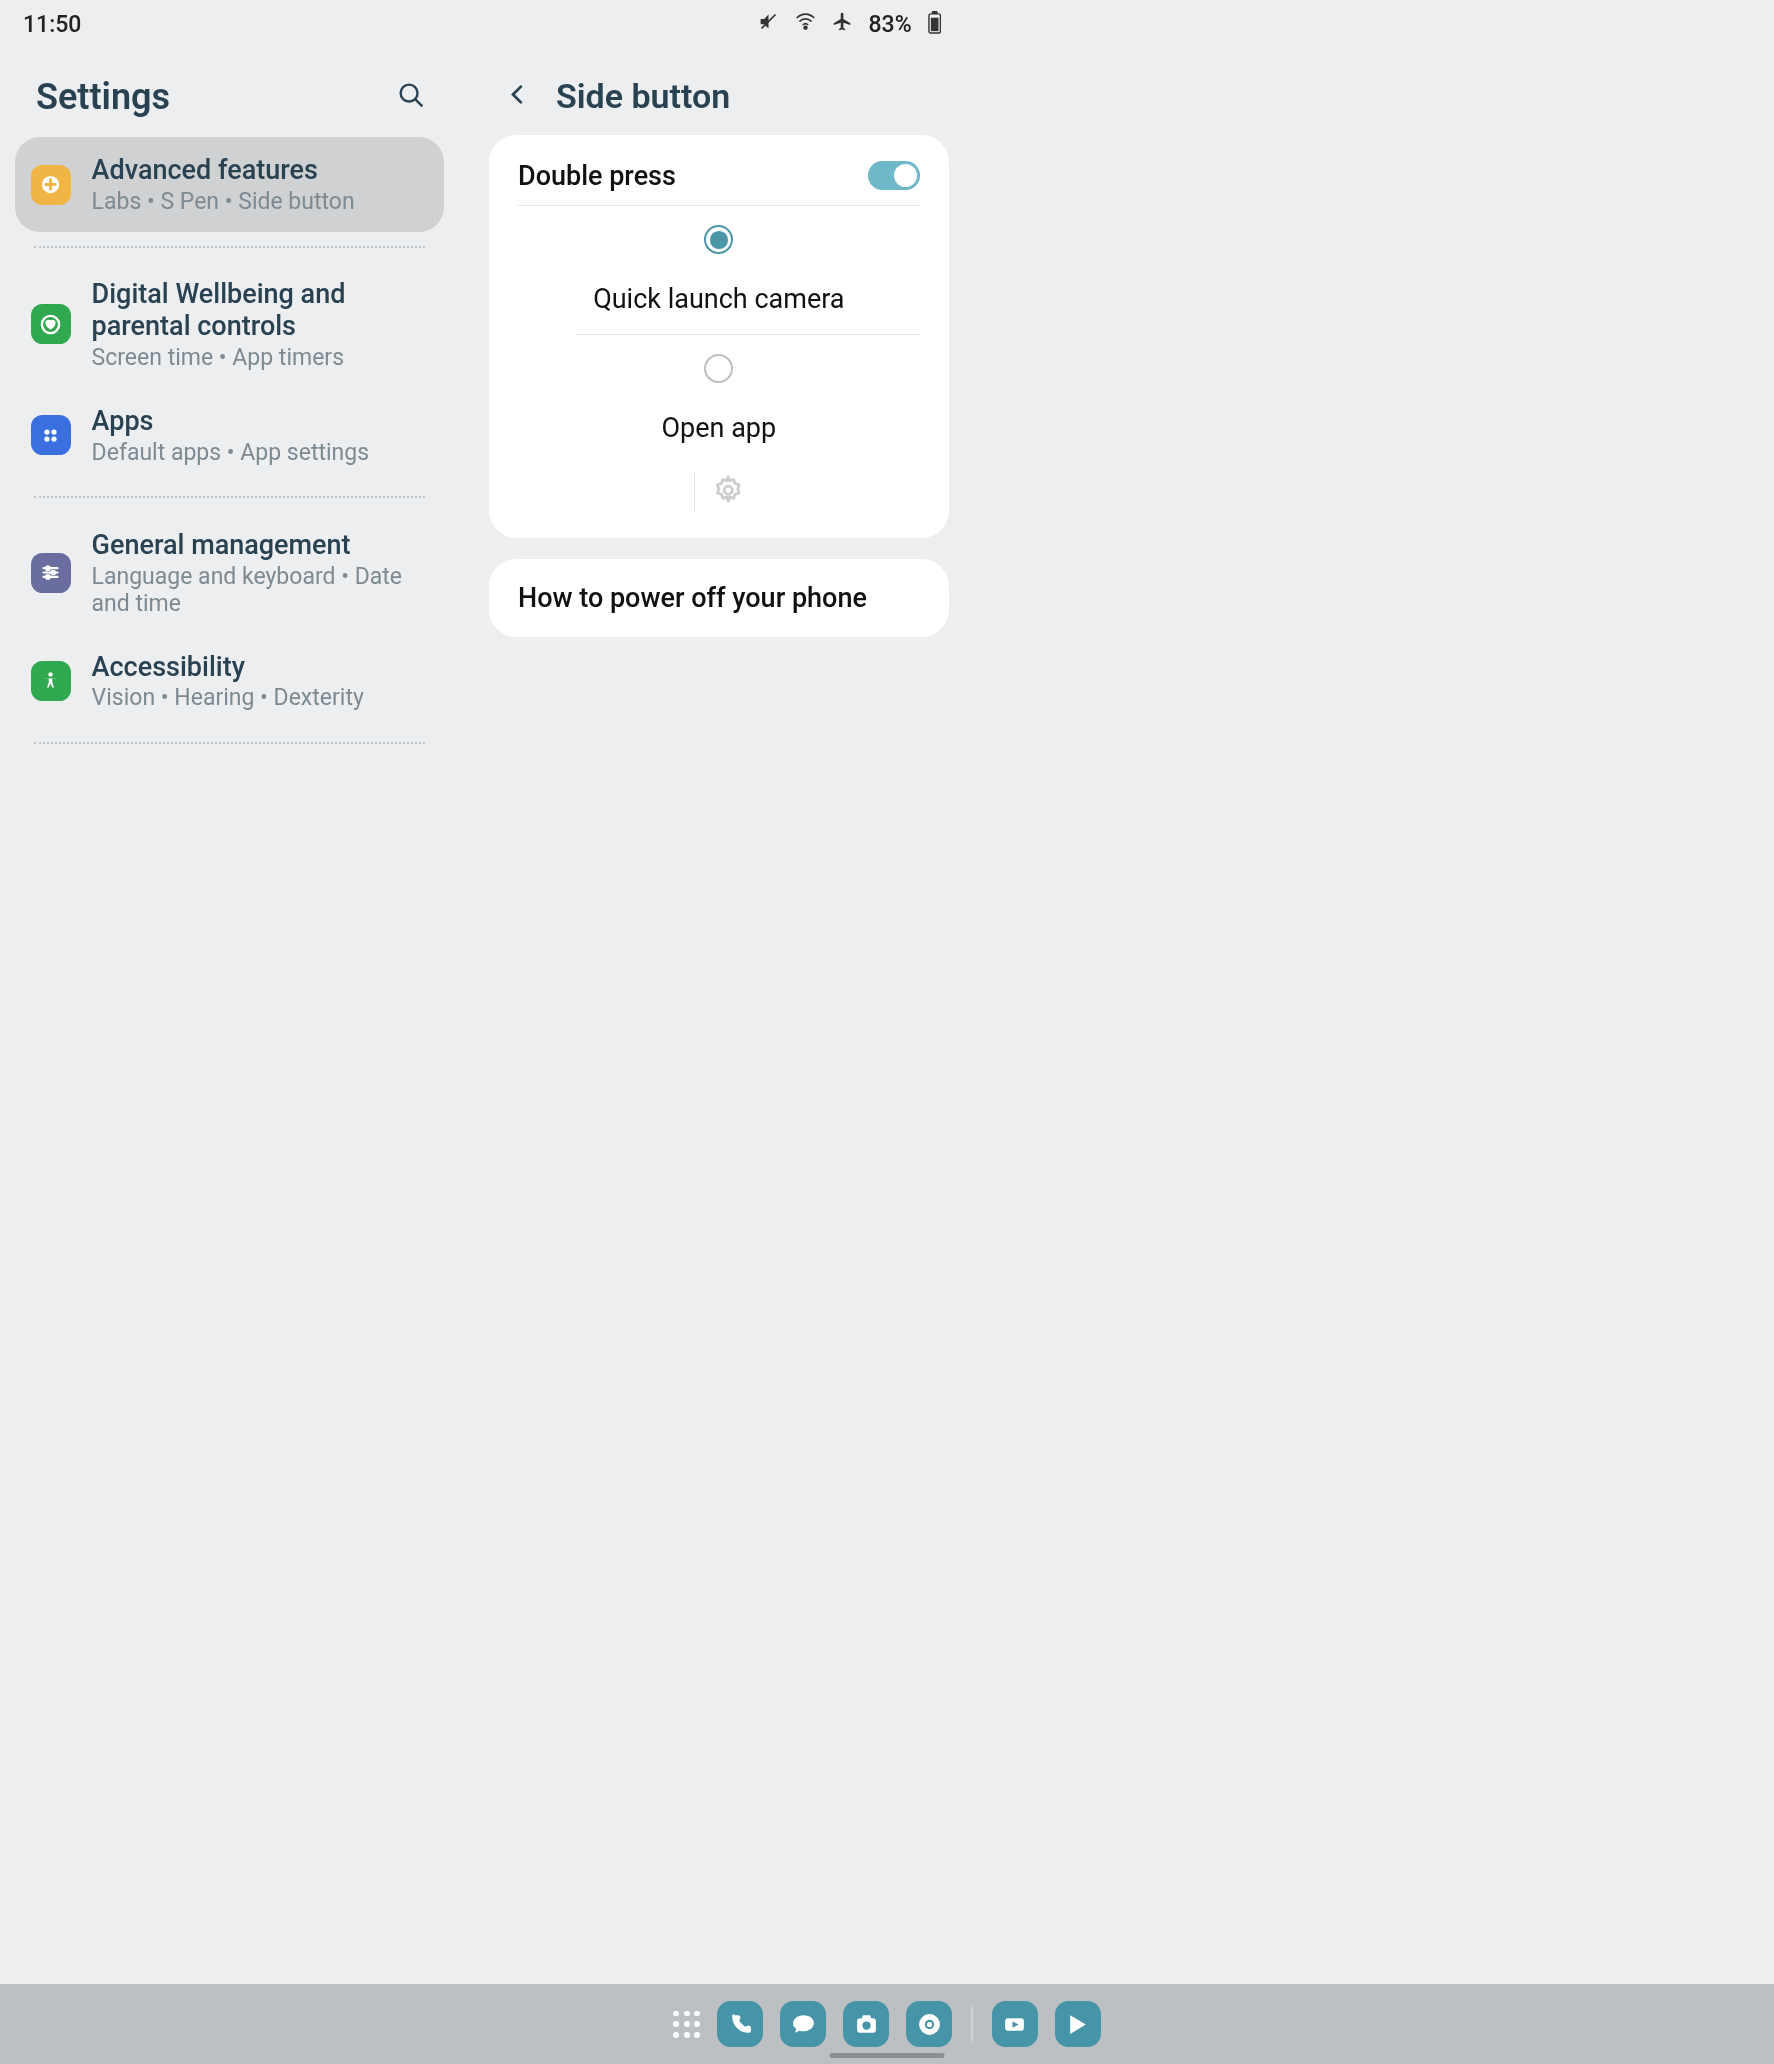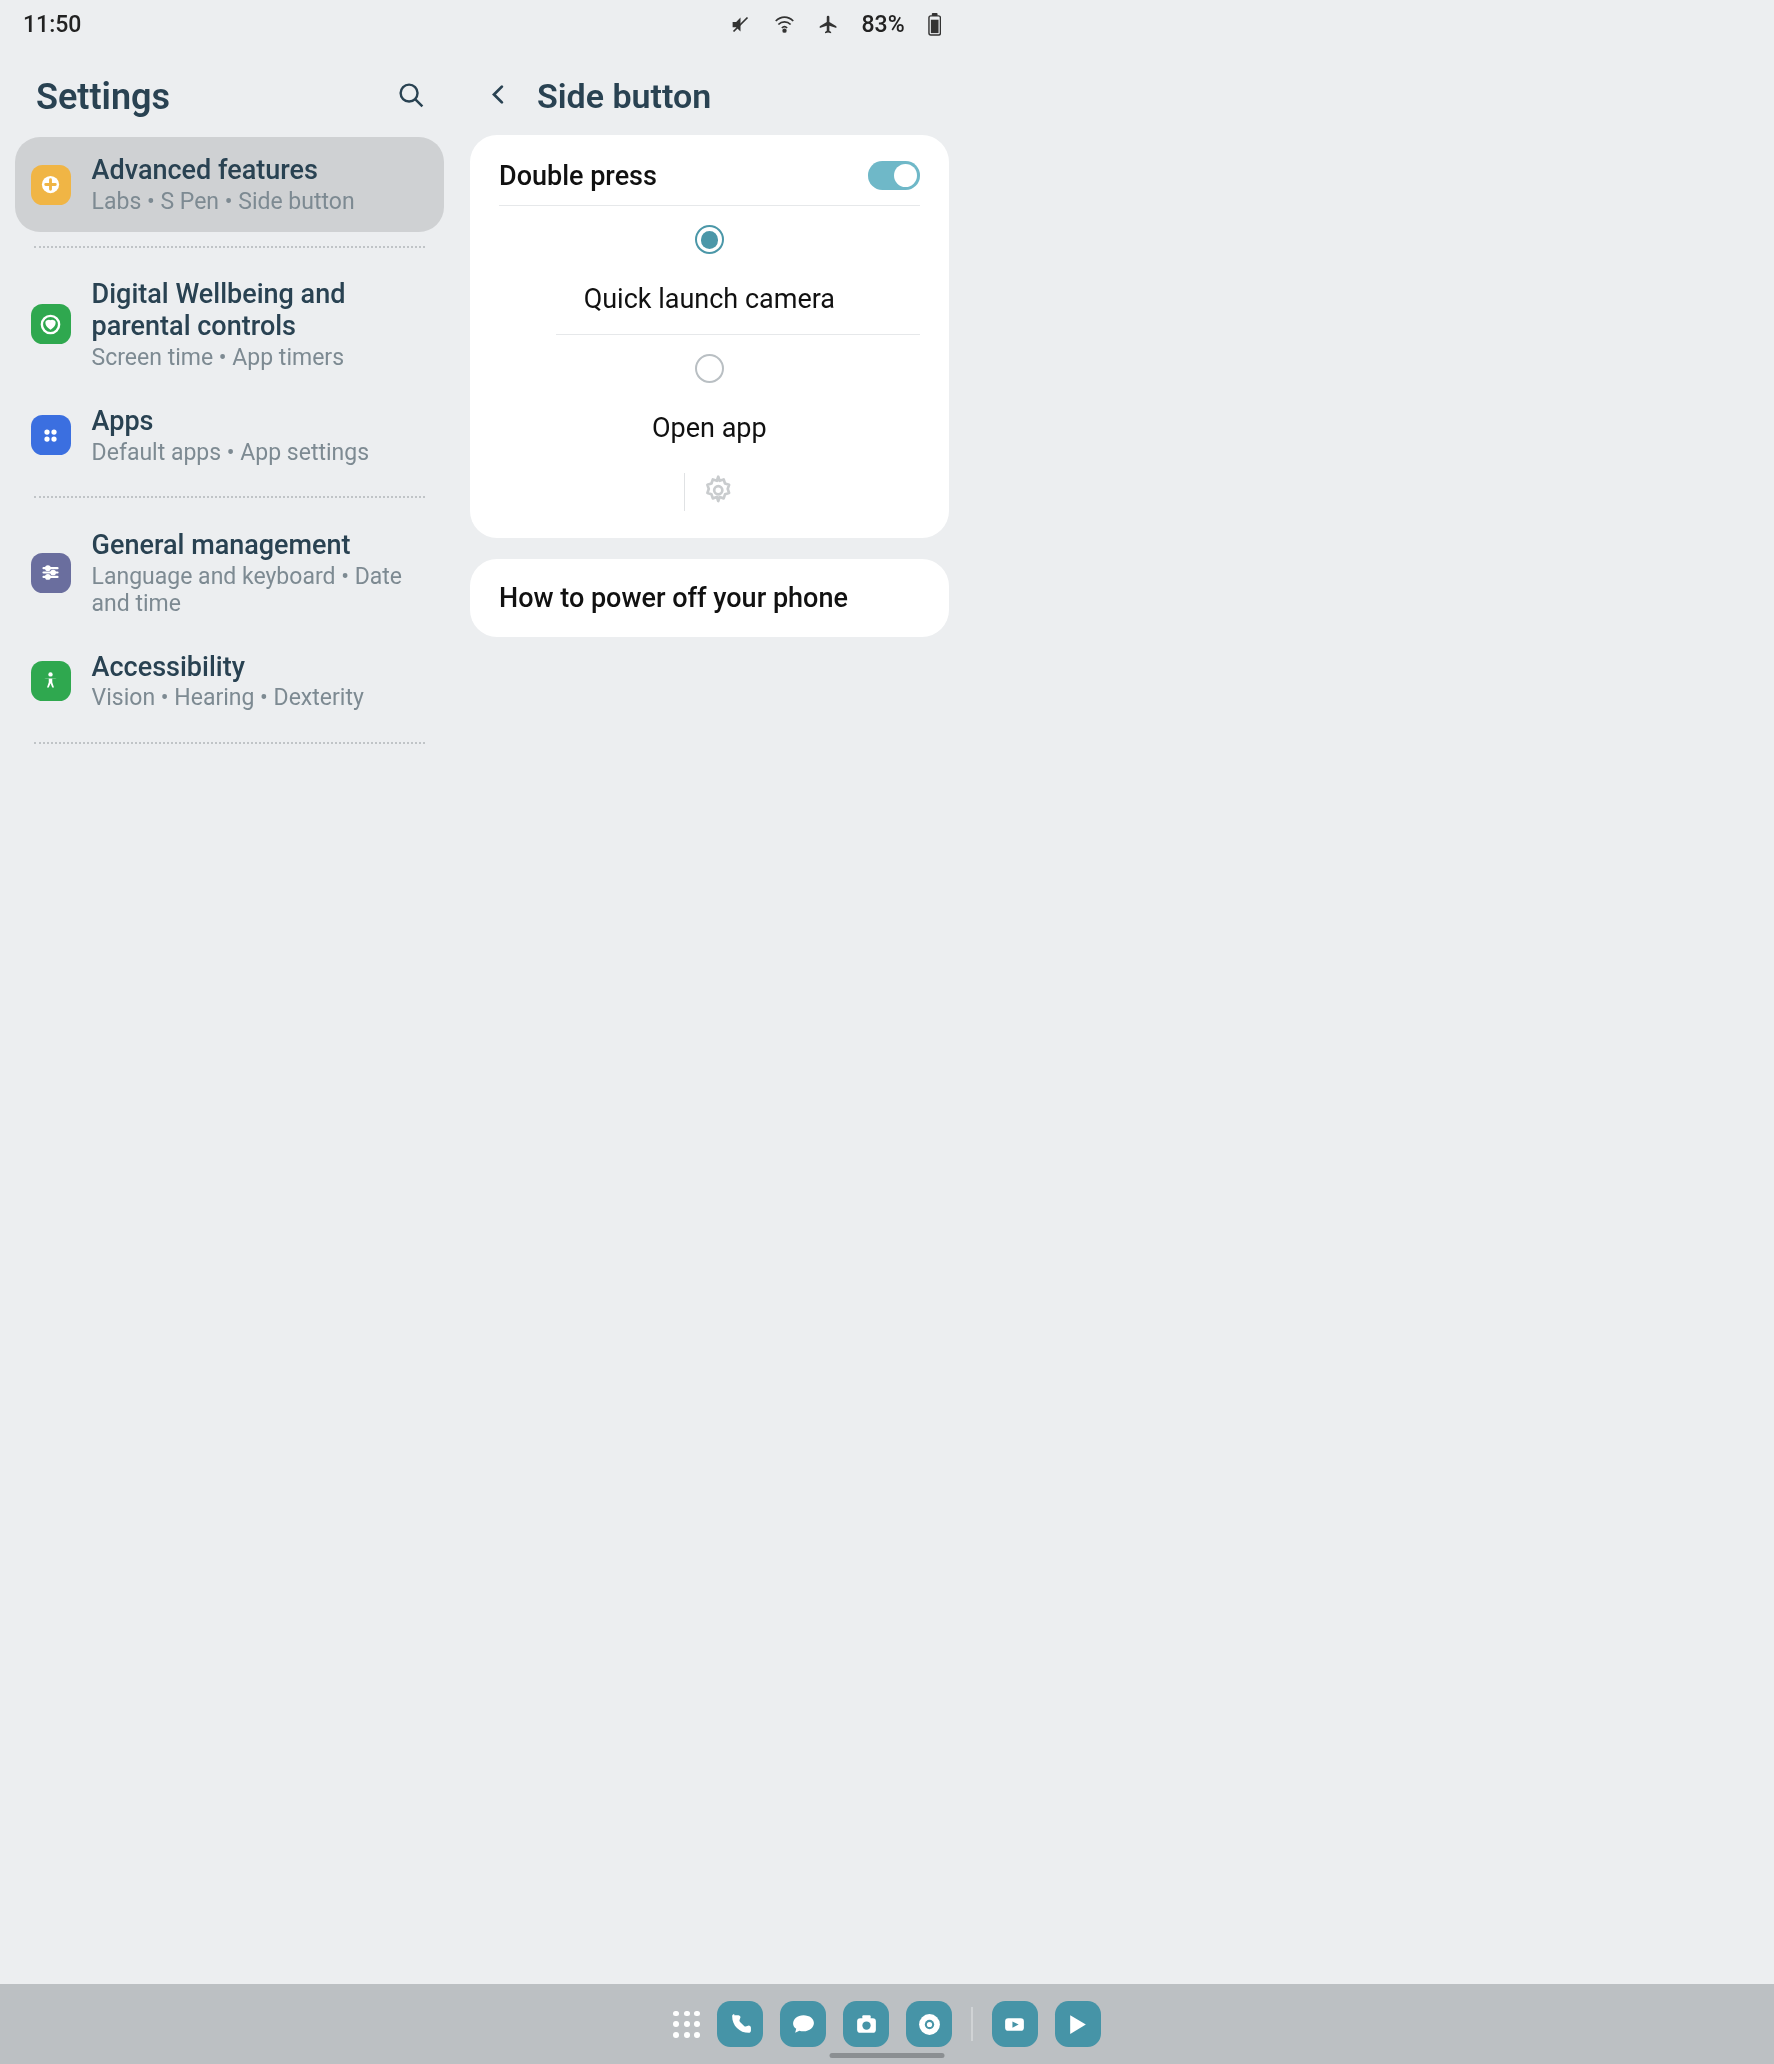--- a/index.html
+++ b/index.html
@@ -16,27 +16,27 @@
   .status-bar {
     display: flex;
     justify-content: space-between;
     align-items: center;
     padding: 7.6px 23px 3.8px 23px;
     height: 46px;
     font-size: 23px;
     font-weight: 500;
     color: #222;
   }
-  .status-right { display: flex; align-items: center; gap: 23px; }
+  .status-right { display: flex; gap: 16px; }
   .status-right svg { display: block; }
 
   
   .panes {
     display: flex;
-    gap: 11px;
+    gap: 30px;
     padding: 0 15.3px 0 0;
   }
   .left-pane { width: 459px; flex-shrink:0; }
   .right-pane { flex: 1; }
 
   
   .left-header {
     display: flex;
     justify-content: space-between;
     align-items: center;

